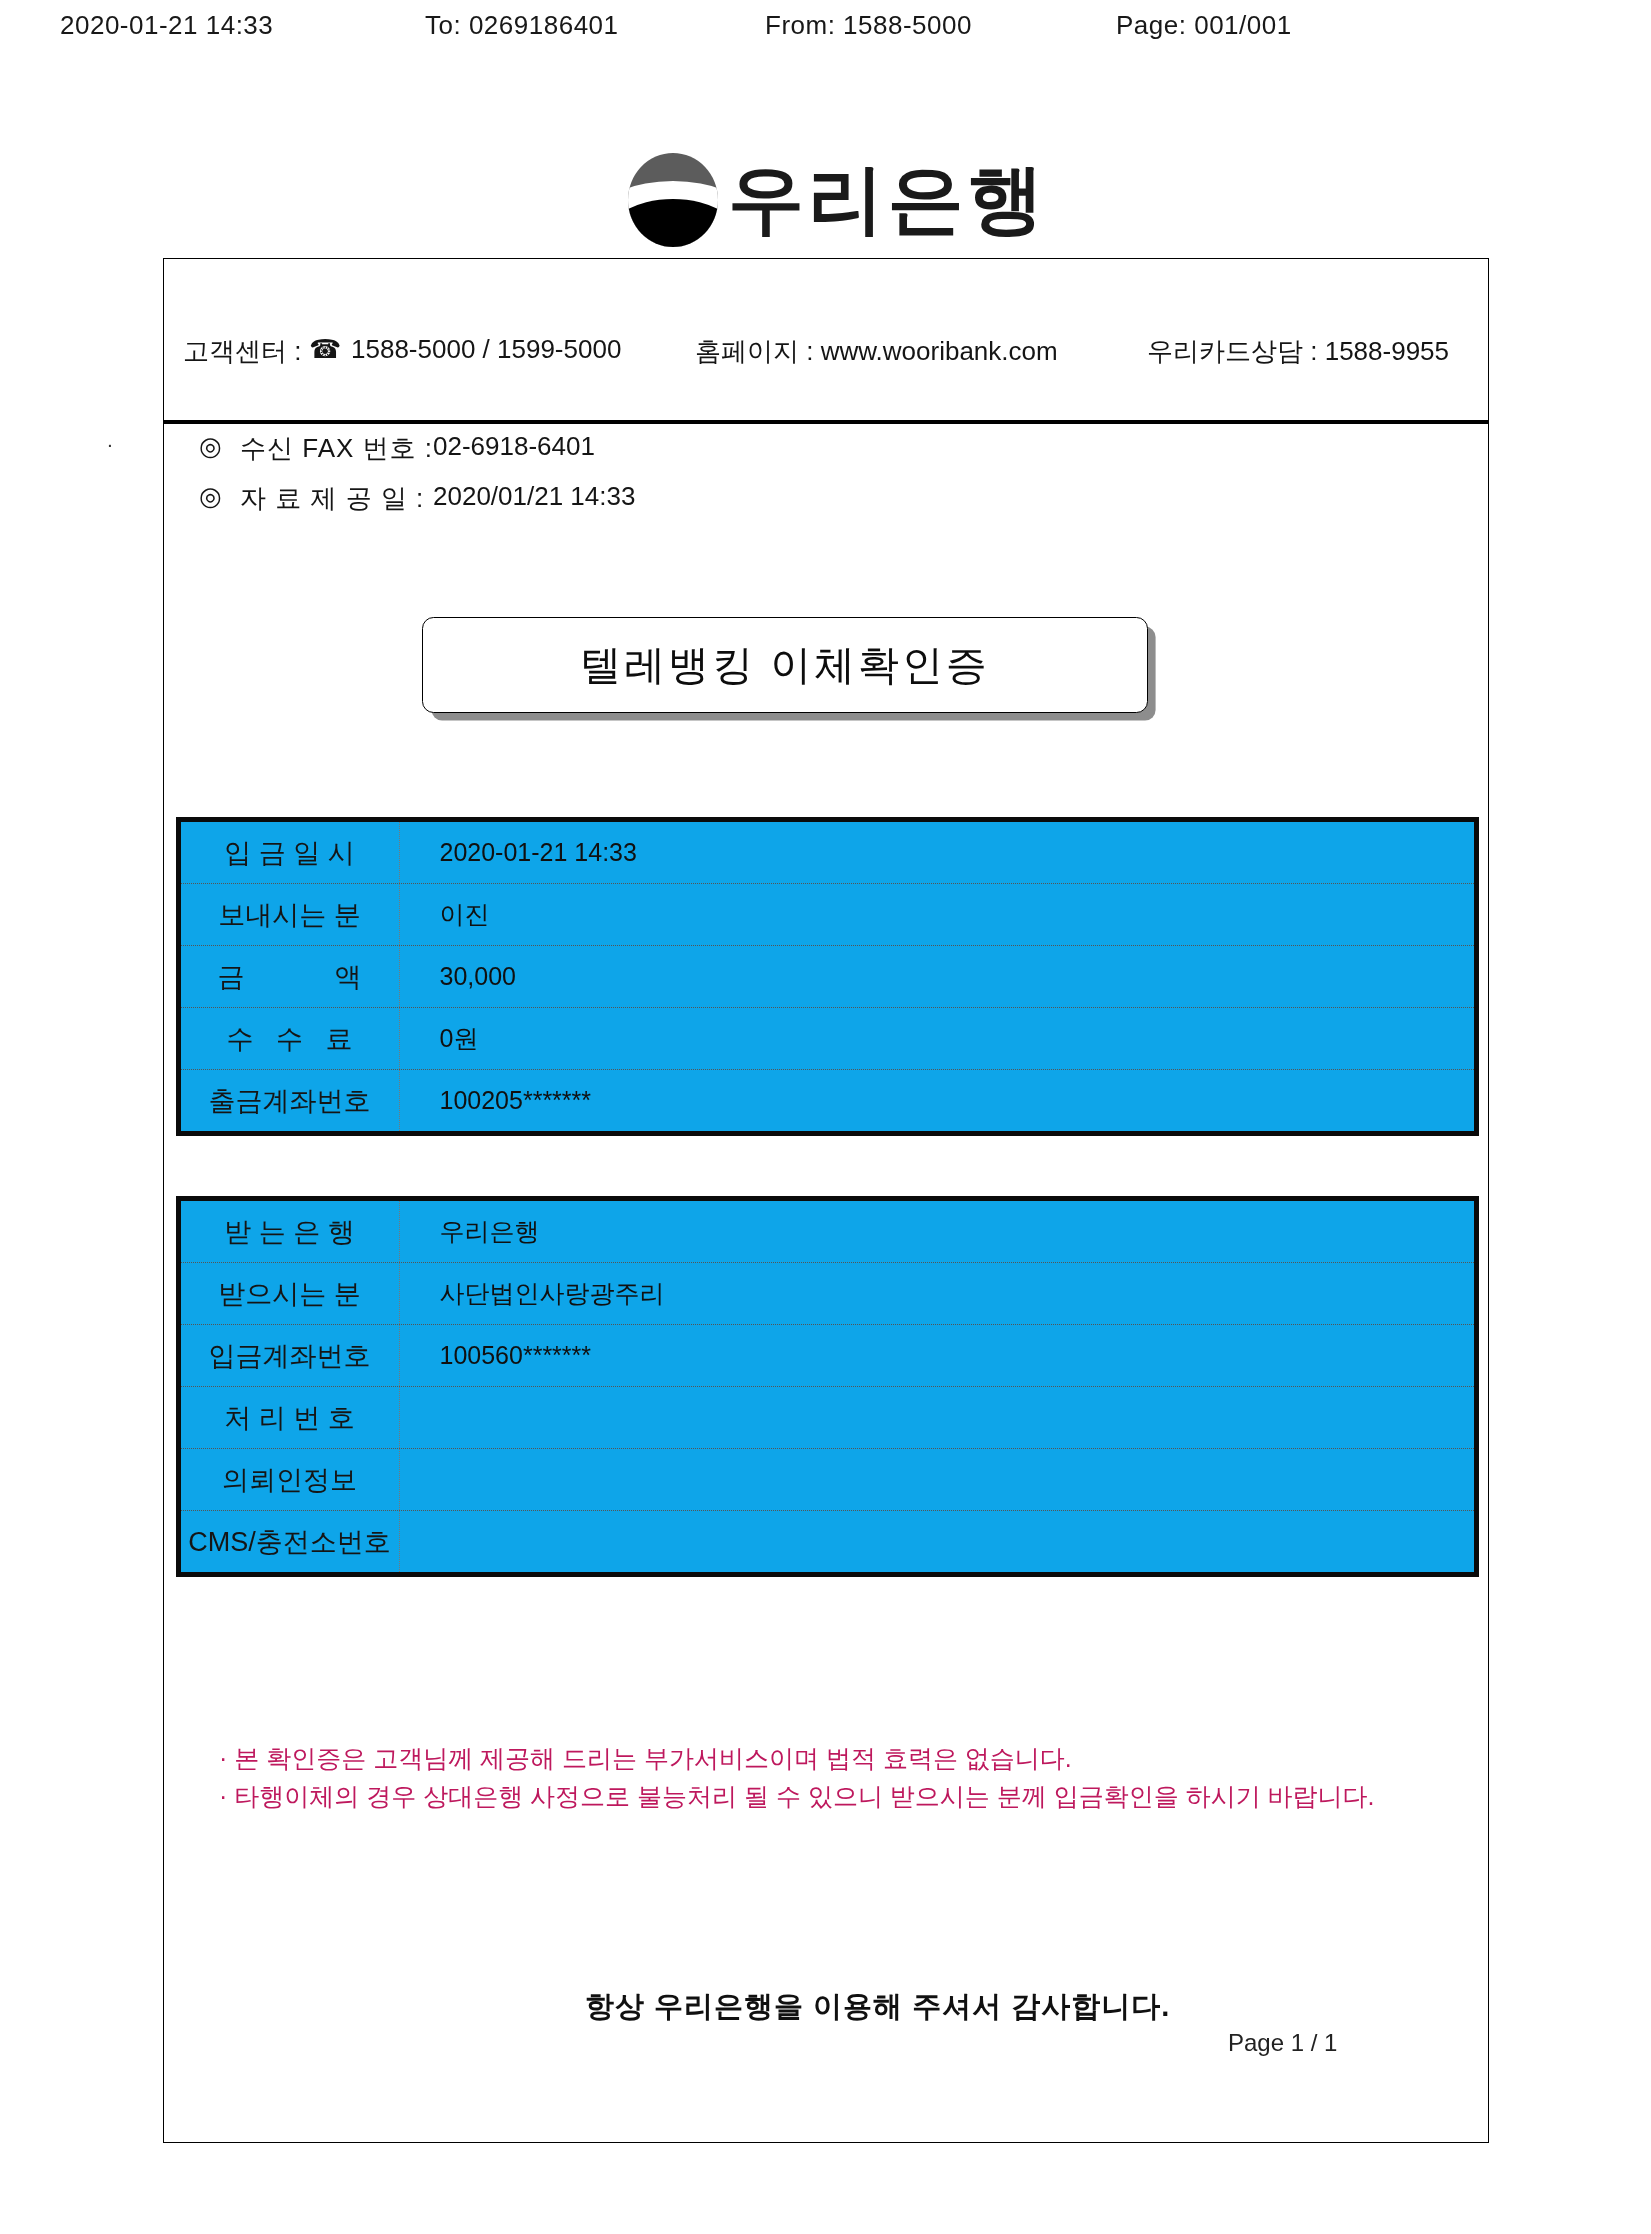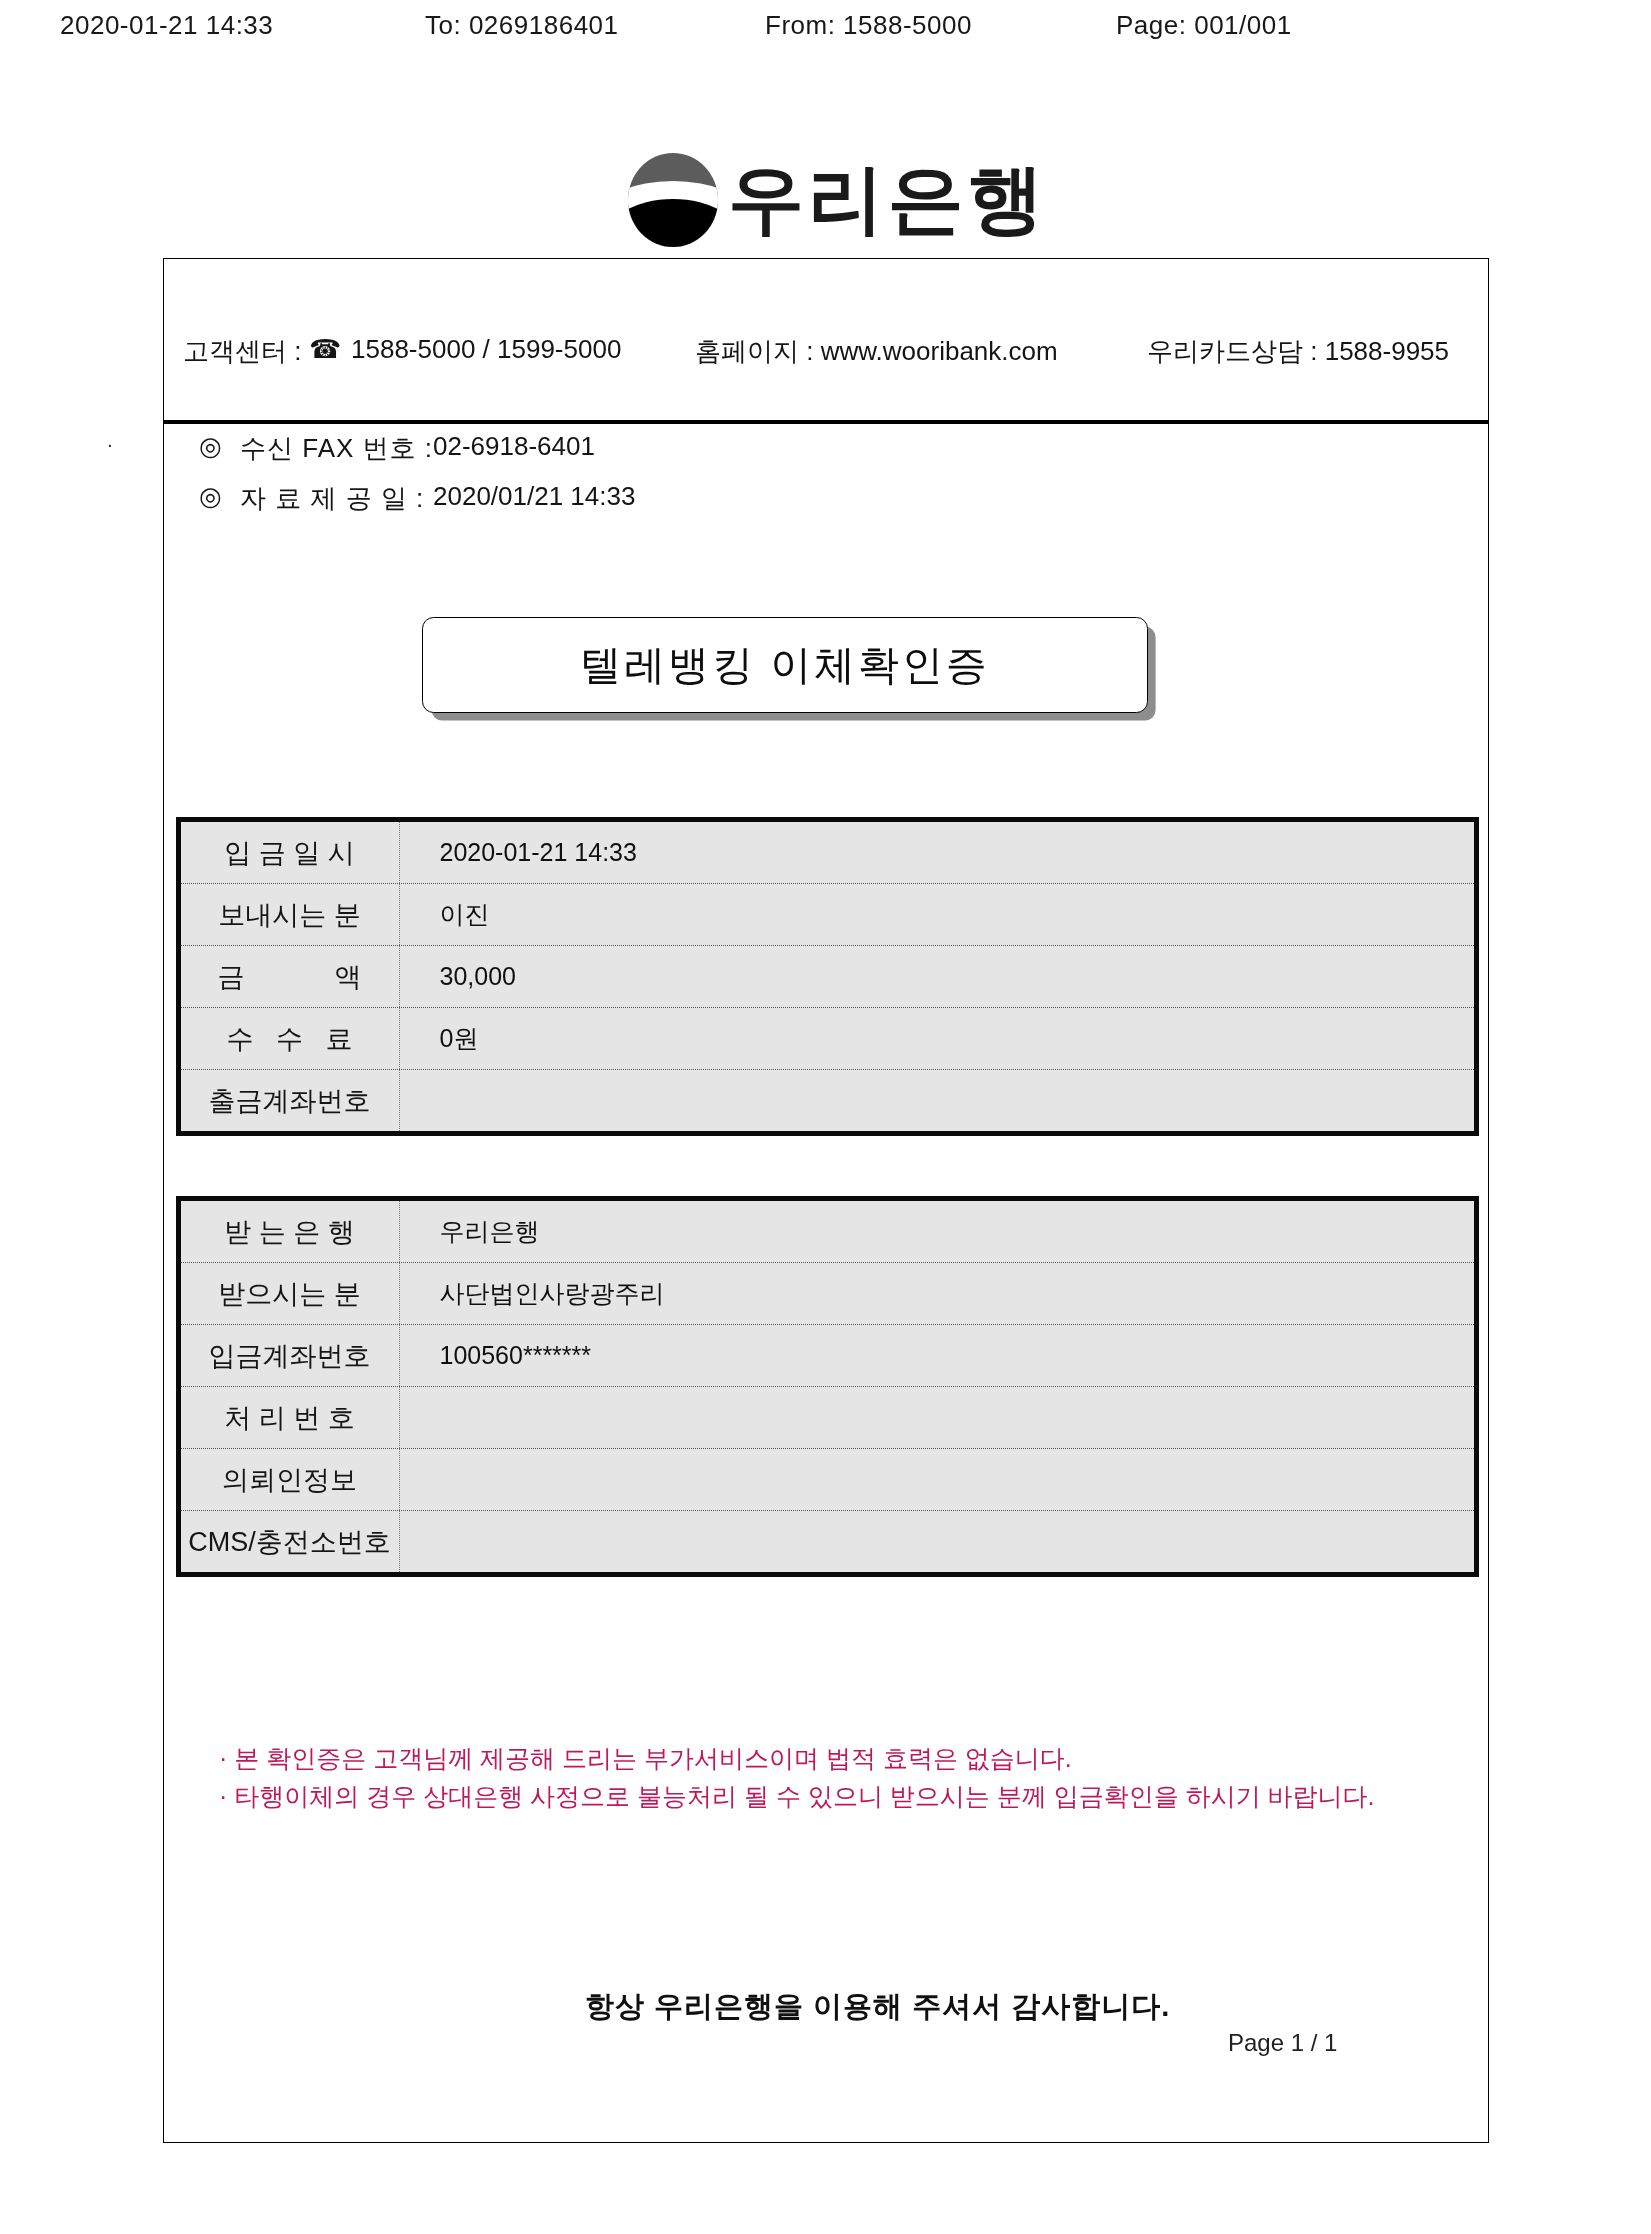--- a/index.html
+++ b/index.html
@@ -48,21 +48,21 @@
   .title-box{
     left:258px;top:358px;width:726px;height:96px;
     border:1.9px solid #000;border-radius:11.5px;background:#fff;
     box-shadow:8.6px 8.6px 0 -1px #8d8d8d;
     display:flex;align-items:center;justify-content:center;box-sizing:border-box;
   }
   .title-box .title-text{font-size:41px;color:#0d0d0d;letter-spacing:2.9px;white-space:nowrap;}
 
   
   .dtable{
-    left:11.5px;width:1303px;border:5.7px solid #0a0a0a;box-sizing:border-box;background:#e5e5e5;
+    left:11.5px;width:1303px;border:5.7px solid #0a0a0a;box-sizing:border-box;background:#0ea5e9;
   }
   .t-deposit{top:558px;}
   .t-recipient{top:937px;}
   .trow{display:flex;height:61px;align-items:stretch;}
   .trow + .trow{border-top:1px dotted #555;}
   .tlabel{
     width:218px;flex:0 0 218px;border-right:1px dotted #777;
     display:flex;align-items:center;justify-content:center;
     font-size:27px;color:#151515;white-space:nowrap;
   }
@@ -135,20 +135,21 @@
     <div class="trow">
       <div class="tlabel">금&nbsp;&nbsp;&nbsp;&nbsp;&nbsp;&nbsp;&nbsp;&nbsp;&nbsp;&nbsp;&nbsp;&nbsp;액</div>
       <div class="tvalue">30,000</div>
     </div>
     <div class="trow">
       <div class="tlabel">수&nbsp;&nbsp;&nbsp;수&nbsp;&nbsp;&nbsp;료</div>
       <div class="tvalue">0원</div>
     </div>
     <div class="trow">
       <div class="tlabel">출금계좌번호</div>
+      <div class="tvalue">100205*******</div>
     </div>
   </div>
 
   <div class="abs dtable t-recipient">
     <div class="trow">
       <div class="tlabel">받&nbsp;는&nbsp;은&nbsp;행</div>
       <div class="tvalue">우리은행</div>
     </div>
     <div class="trow">
       <div class="tlabel">받으시는&nbsp;분</div>

